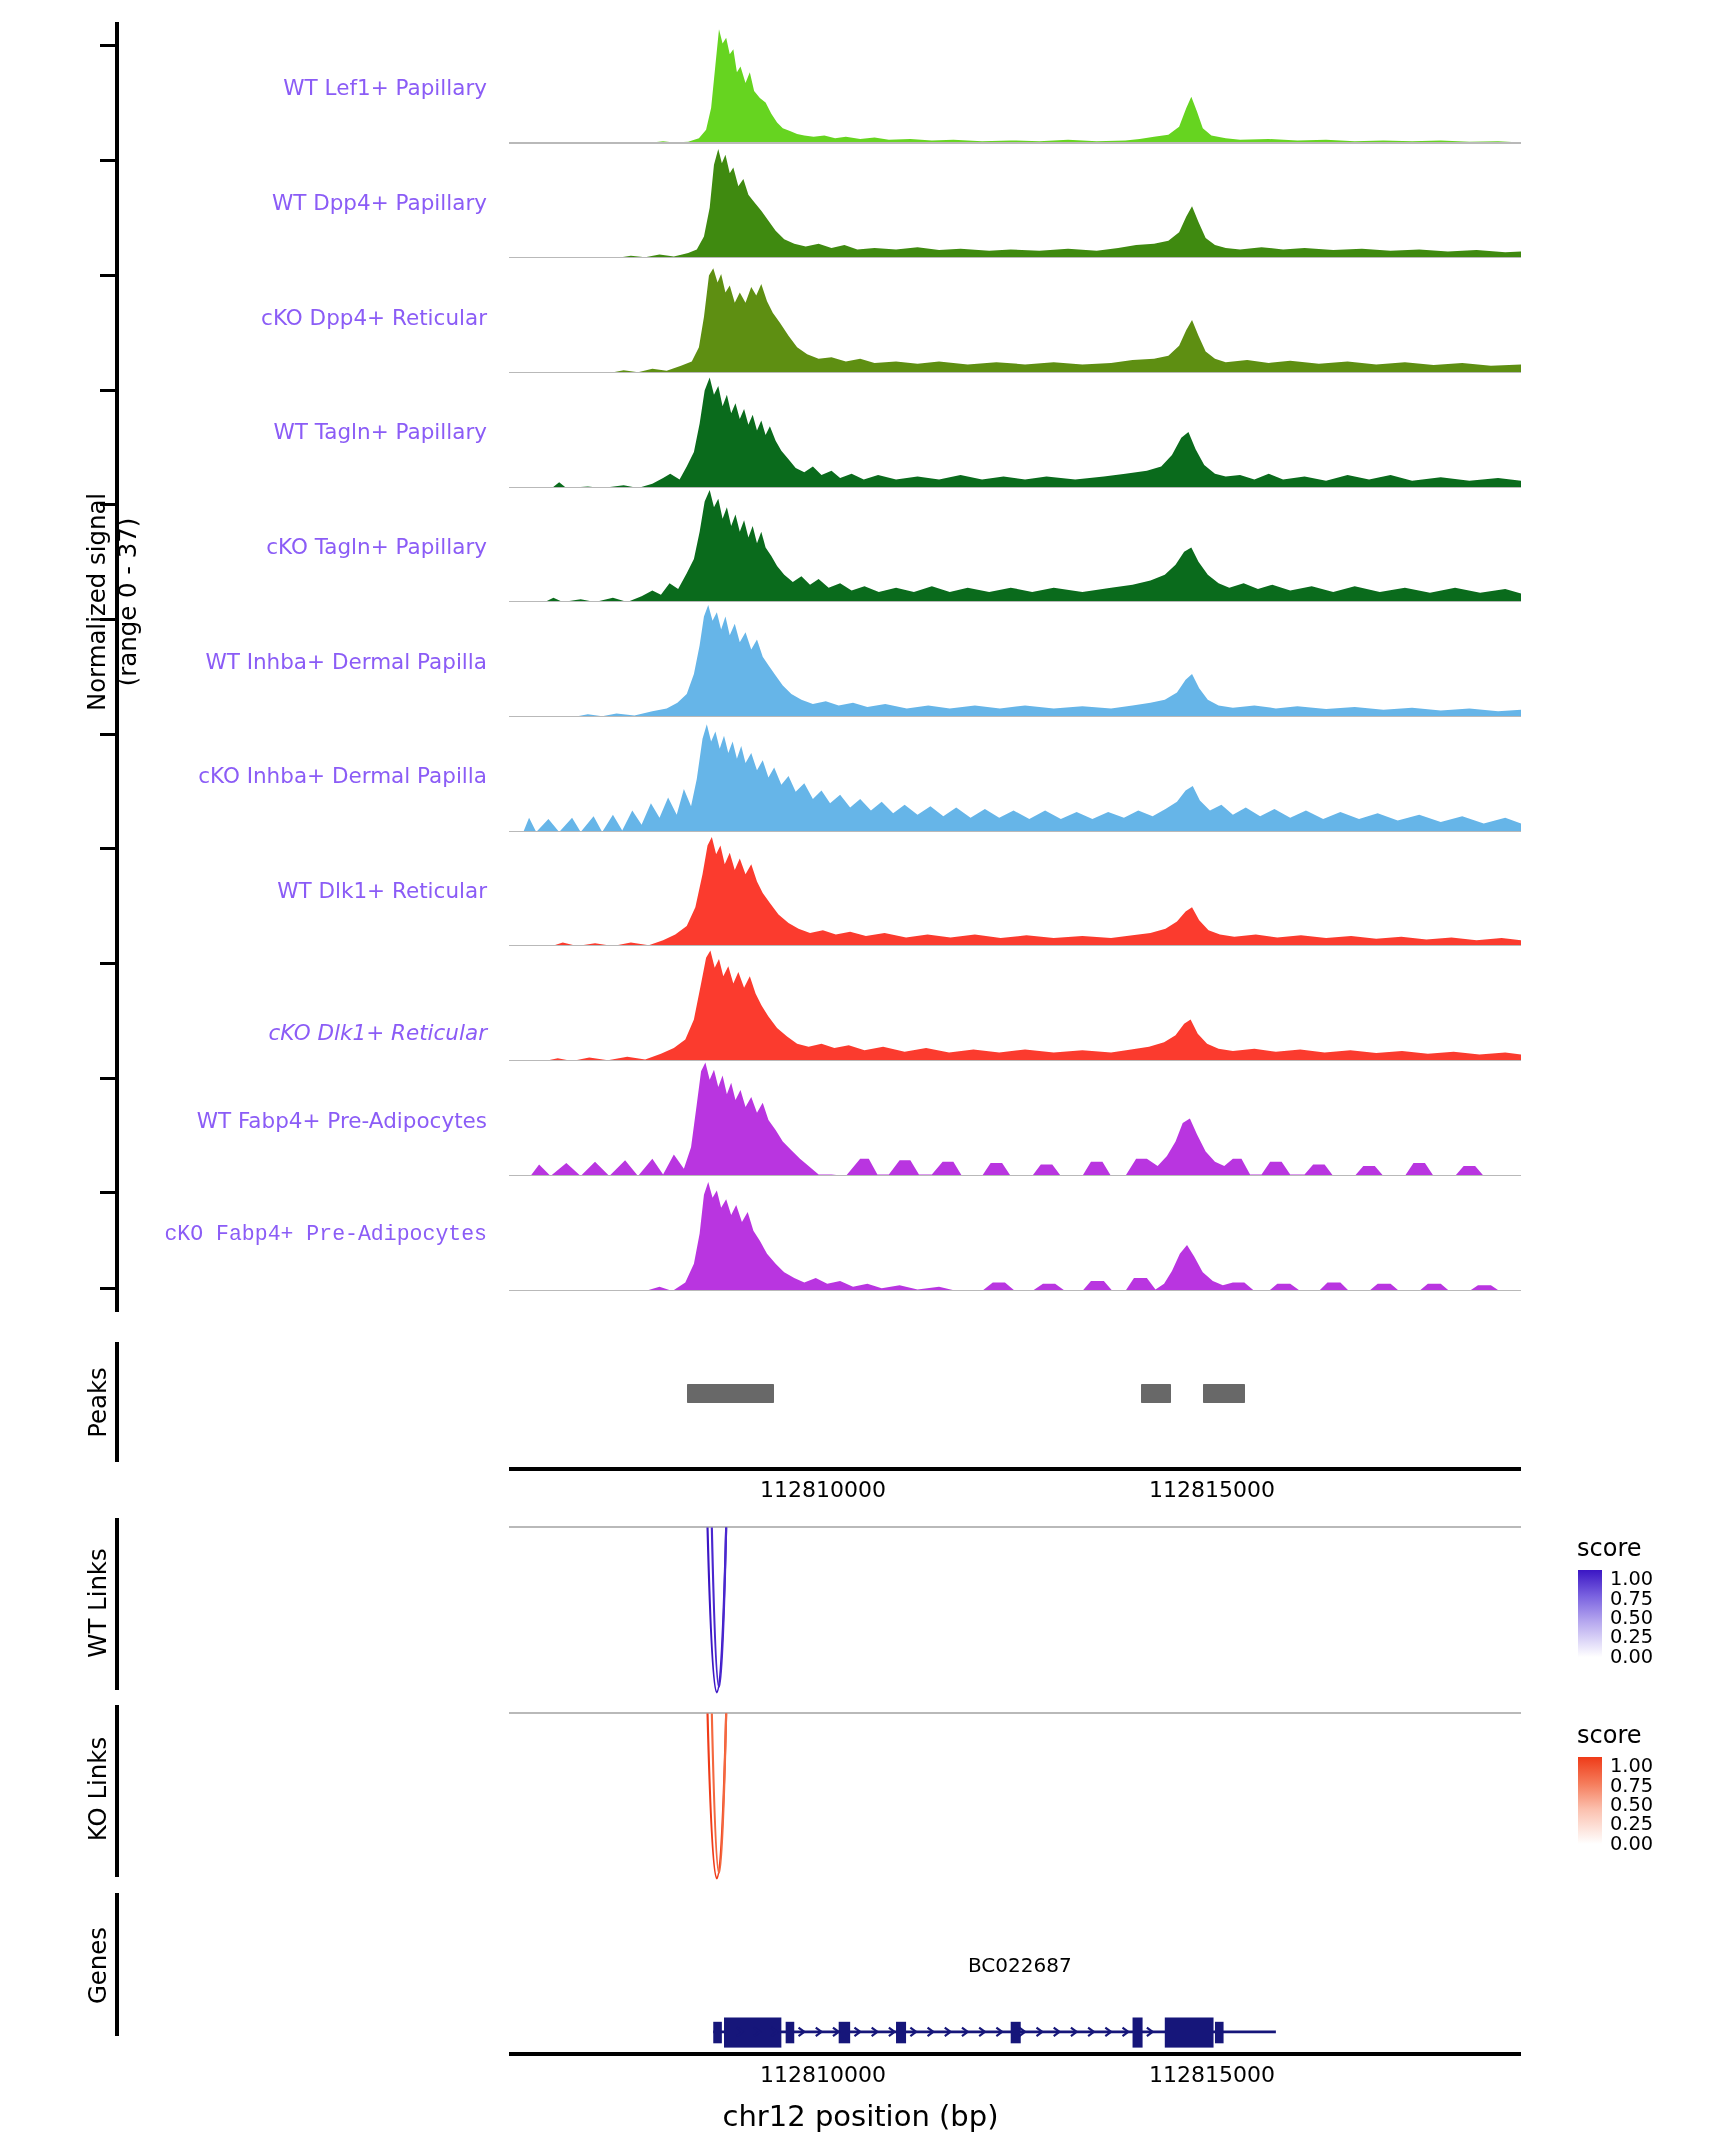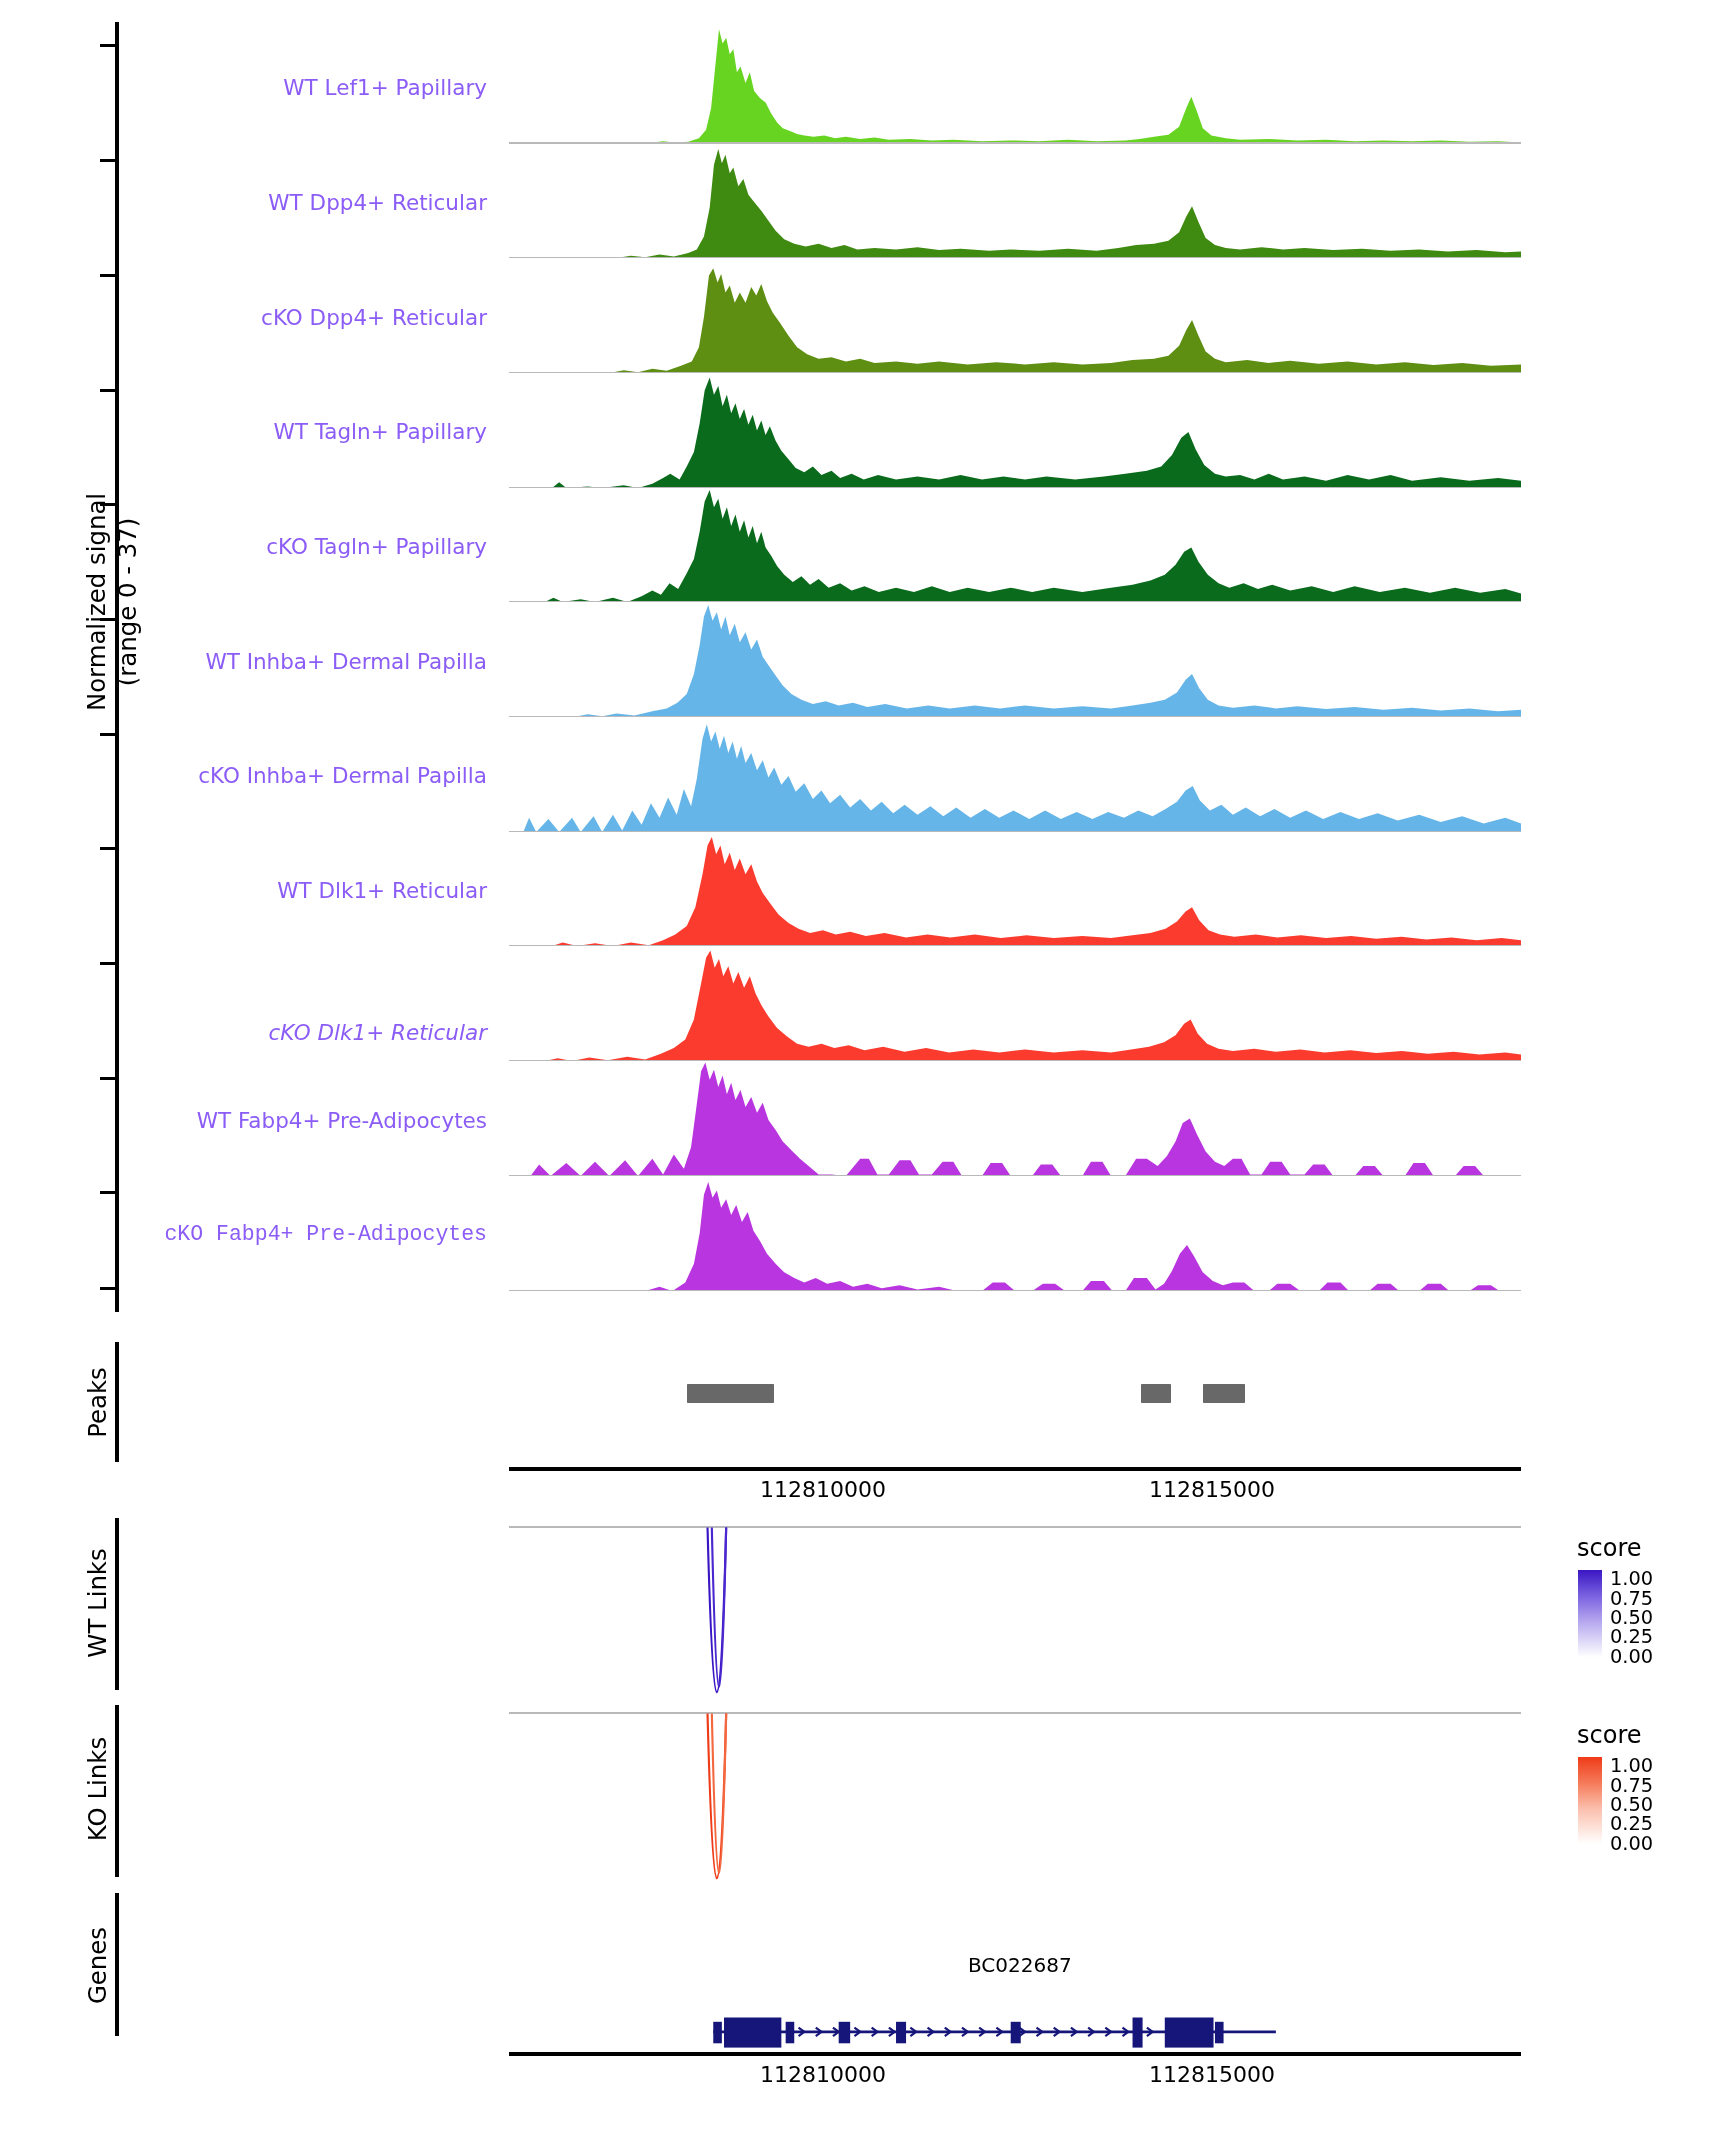--- a/index.html
+++ b/index.html
@@ -208,21 +208,21 @@
   <div class="tickmark" style="left:100px; top:503px;"></div>
   <div class="tickmark" style="left:100px; top:618px;"></div>
   <div class="tickmark" style="left:100px; top:733px;"></div>
   <div class="tickmark" style="left:100px; top:847px;"></div>
   <div class="tickmark" style="left:100px; top:962px;"></div>
   <div class="tickmark" style="left:100px; top:1077px;"></div>
   <div class="tickmark" style="left:100px; top:1191px;"></div>
   <div class="tickmark" style="left:100px; top:1287px;"></div>
 
   <div class="track-label" style="left:129px; width:358px; top:75px;">WT Lef1+ Papillary</div>
-  <div class="track-label" style="left:129px; width:358px; top:190px;">WT Dpp4+ Reticular</div>
+  <div class="track-label" style="left:129px; width:358px; top:190px;">WT Dpp4+ Papillary</div>
   <div class="track-label" style="left:129px; width:358px; top:305px;">cKO Dpp4+ Reticular</div>
   <div class="track-label" style="left:129px; width:358px; top:419px;">WT Tagln+ Papillary</div>
   <div class="track-label" style="left:129px; width:358px; top:534px;">cKO Tagln+ Papillary</div>
   <div class="track-label" style="left:129px; width:358px; top:649px;">WT Inhba+ Dermal Papilla</div>
   <div class="track-label" style="left:129px; width:358px; top:763px;">cKO Inhba+ Dermal Papilla</div>
   <div class="track-label" style="left:129px; width:358px; top:878px;">WT Dlk1+ Reticular</div>
   <div class="track-label" style="left:129px; width:358px; top:1020px;font-style:italic;">cKO Dlk1+ Reticular</div>
   <div class="track-label" style="left:129px; width:358px; top:1108px;">WT Fabp4+ Pre-Adipocytes</div>
   <div class="track-label" style="left:129px; width:358px; top:1222px;font-family:Liberation Mono, monospace;">cKO Fabp4+ Pre-Adipocytes</div>
 
@@ -416,15 +416,16 @@
         <path d="M856,104 L864,110 L856,116"></path>
         <path d="M890,104 L898,110 L890,116"></path>
       </g>
     </svg>
   </div>
 
   <div class="gaxis-line" style="top:2052px;"></div>
   <div class="gaxis-tick-label" style="left:823px; top:2062px;">112810000</div>
   <div class="gaxis-tick-label" style="left:1212px; top:2062px;">112815000</div>
 
+  <div id="xtitle" style="top:2099px; left:0;">chr12 position (bp)</div>
 
 </div>
 
 
 </body></html>

